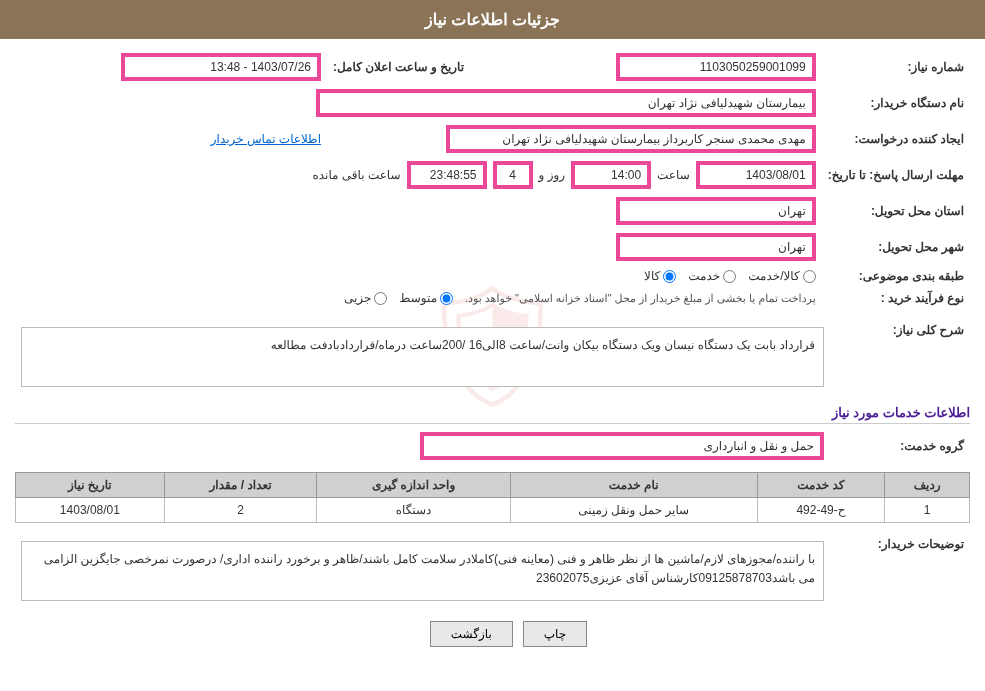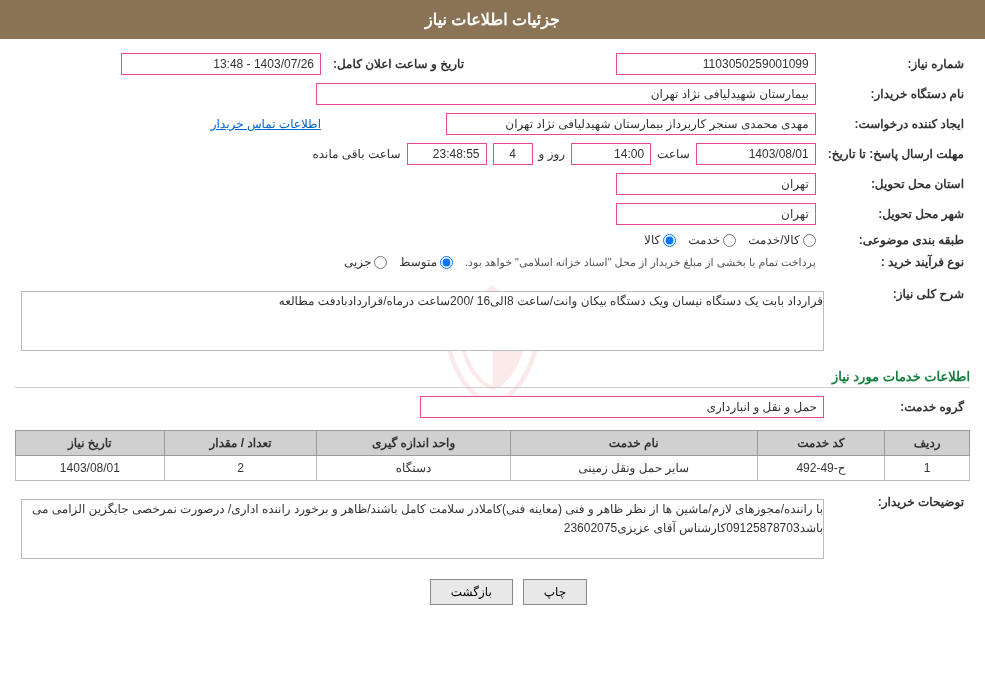--- a/index.html
+++ b/index.html
@@ -40,41 +40,41 @@
       font-weight: bold;
       text-align: right;
       white-space: nowrap;
       width: 140px;
       color: #333;
     }
     .value-cell {
       text-align: right;
     }
     .input-box {
-      border: 1px solid #ec4899;
+      border: 4px solid #ec4899;
       background: #fff;
       padding: 3px 6px;
       display: inline-block;
       min-height: 22px;
       text-align: right;
     }
     .input-wide { width: 404px; }
     .input-medium { width: 200px; }
     .input-small { width: 120px; }
     .input-tiny { width: 80px; }
     .link-text {
       color: #0066cc;
       text-decoration: underline;
       cursor: pointer;
     }
     .section-title {
       font-weight: bold;
       font-size: 13px;
       margin: 8px 0 4px 0;
-      color: #15803d;
+      color: #4c1d95;
       border-bottom: 1px solid #ccc;
       padding-bottom: 3px;
     }
     .radio-group {
       display: flex;
       gap: 12px;
       align-items: center;
       direction: rtl;
     }
     .radio-group label {
@@ -139,20 +139,21 @@
       color: #cc0000;
       pointer-events: none;
       z-index: 0;
     }
     .content-inner {
       position: relative;
       z-index: 1;
     }
     .notes-box {
       border: 1px solid #bbb;
+      padding: 8px;
       margin: 6px 0;
       background: #fff;
       min-height: 60px;
       direction: rtl;
       text-align: right;
       font-size: 12px;
       line-height: 1.6;
     }
     .flex-row {
       display: flex;

